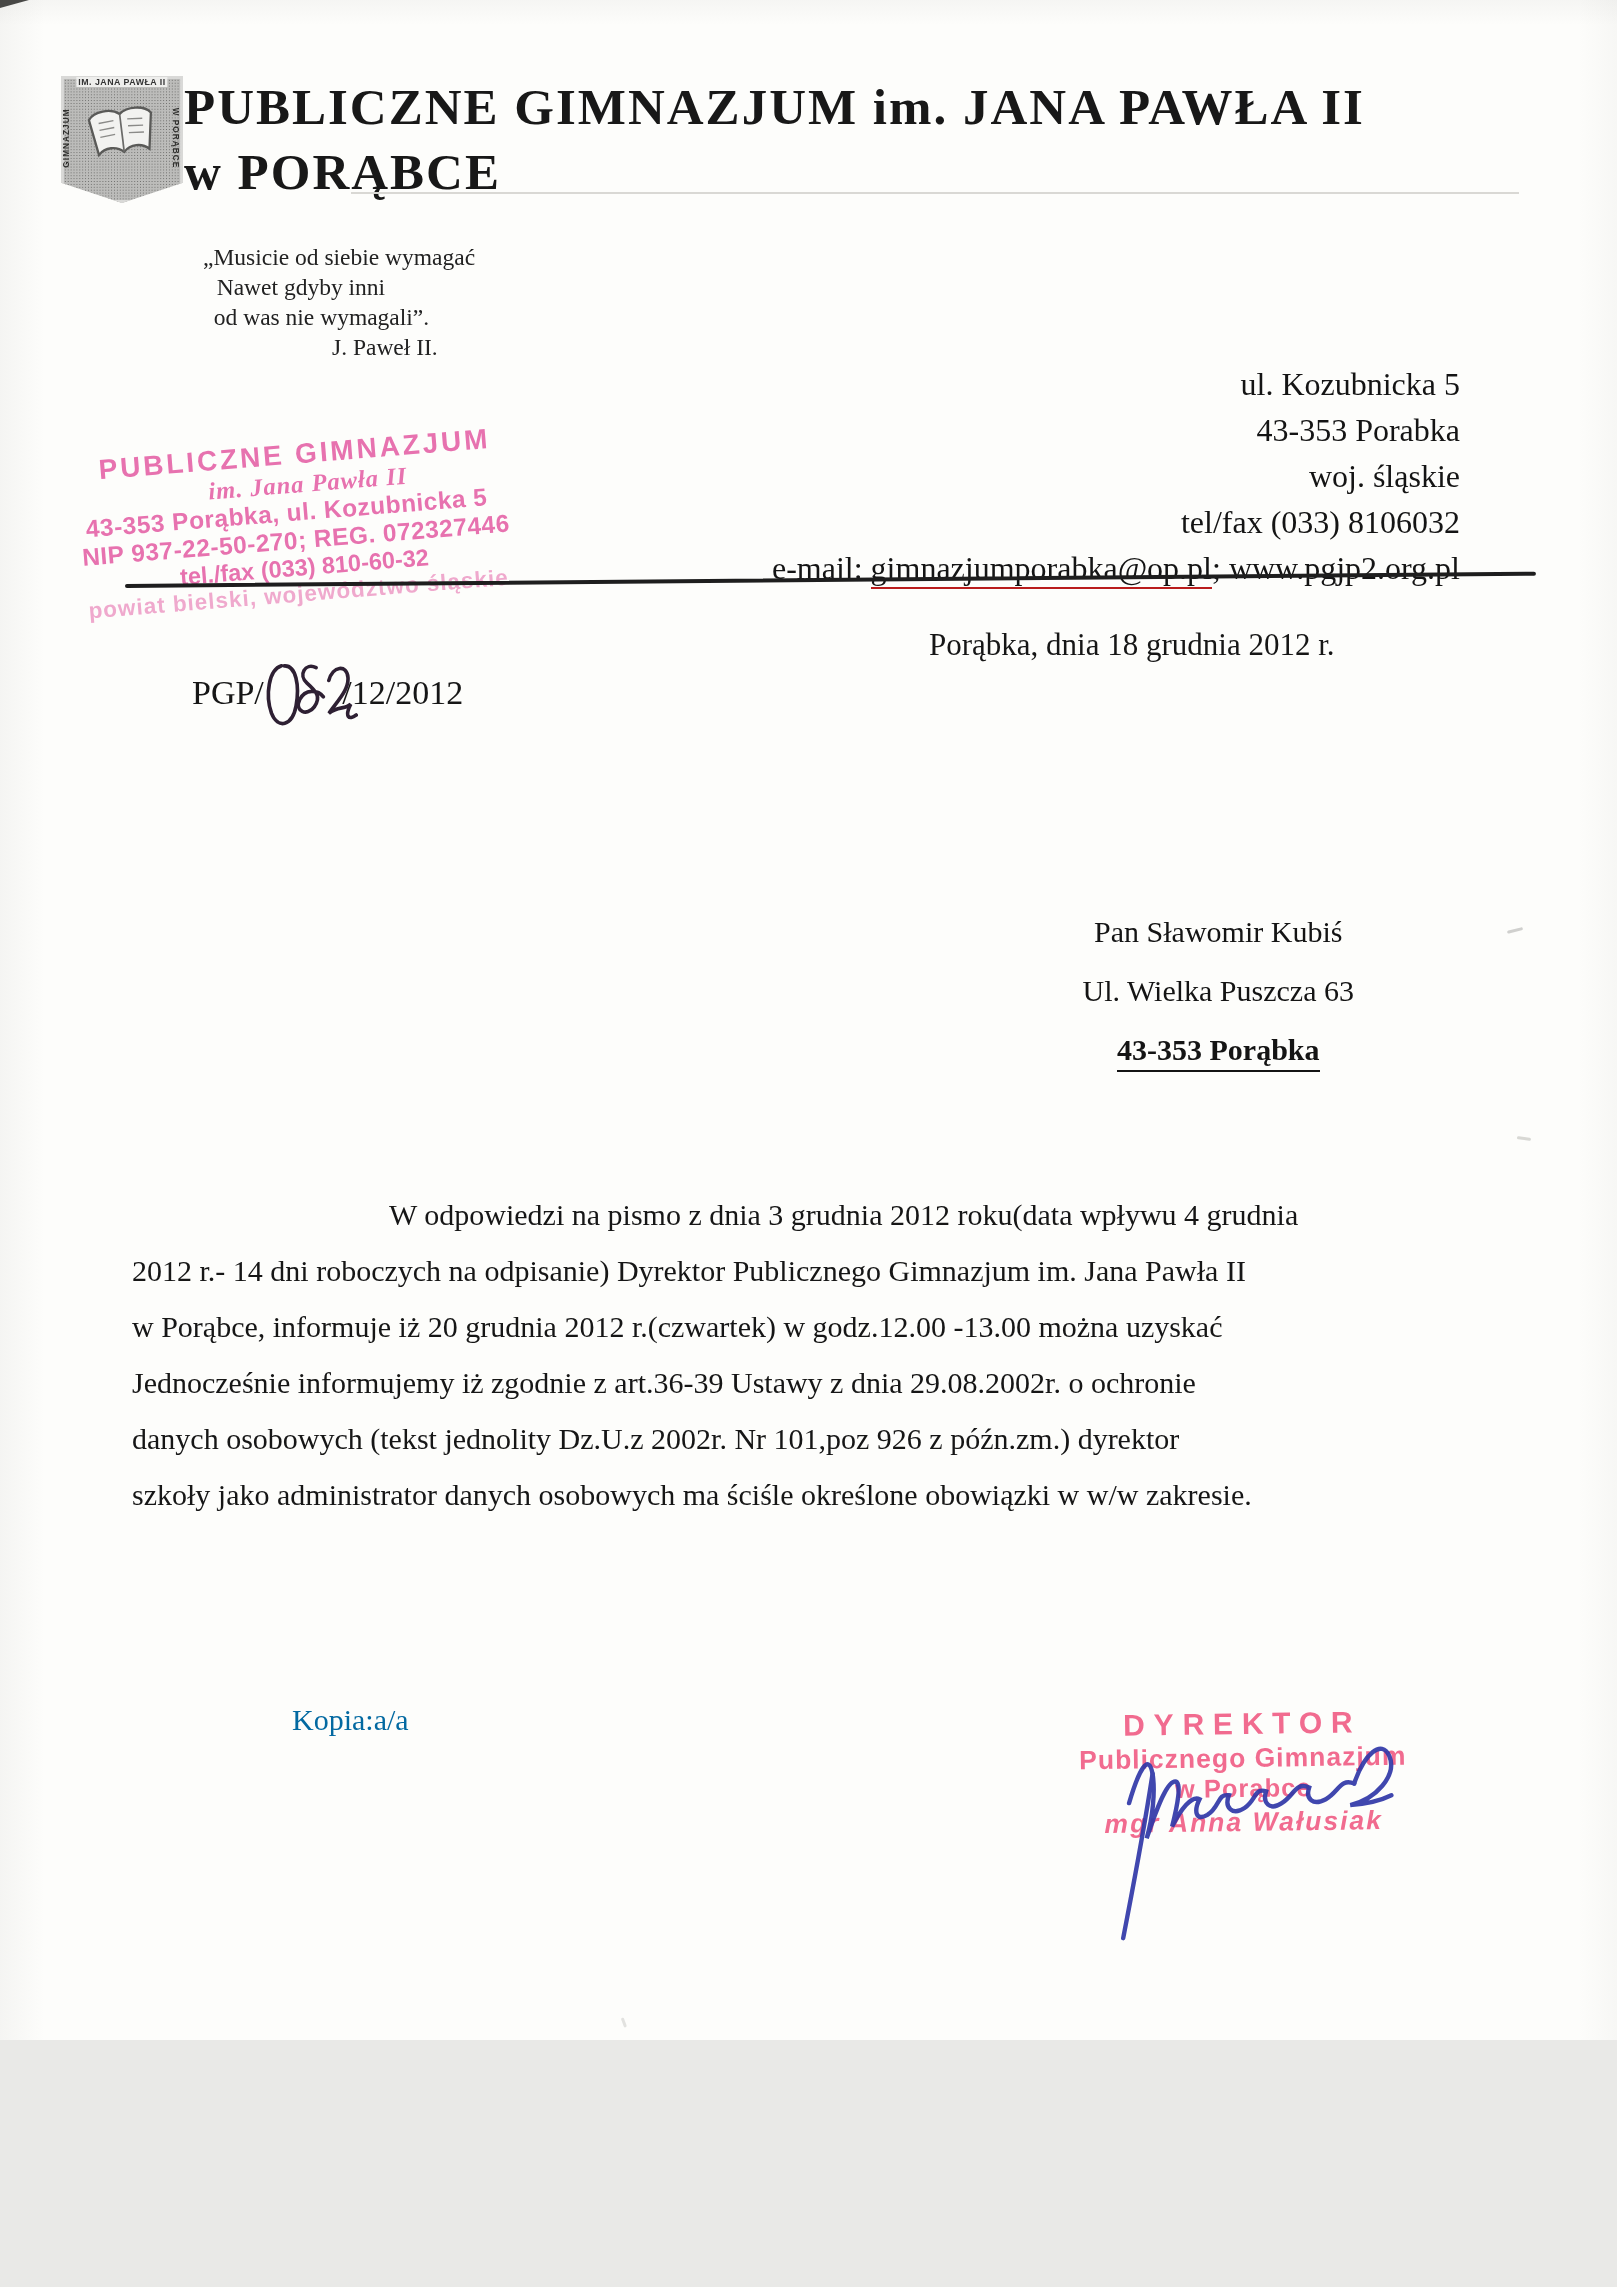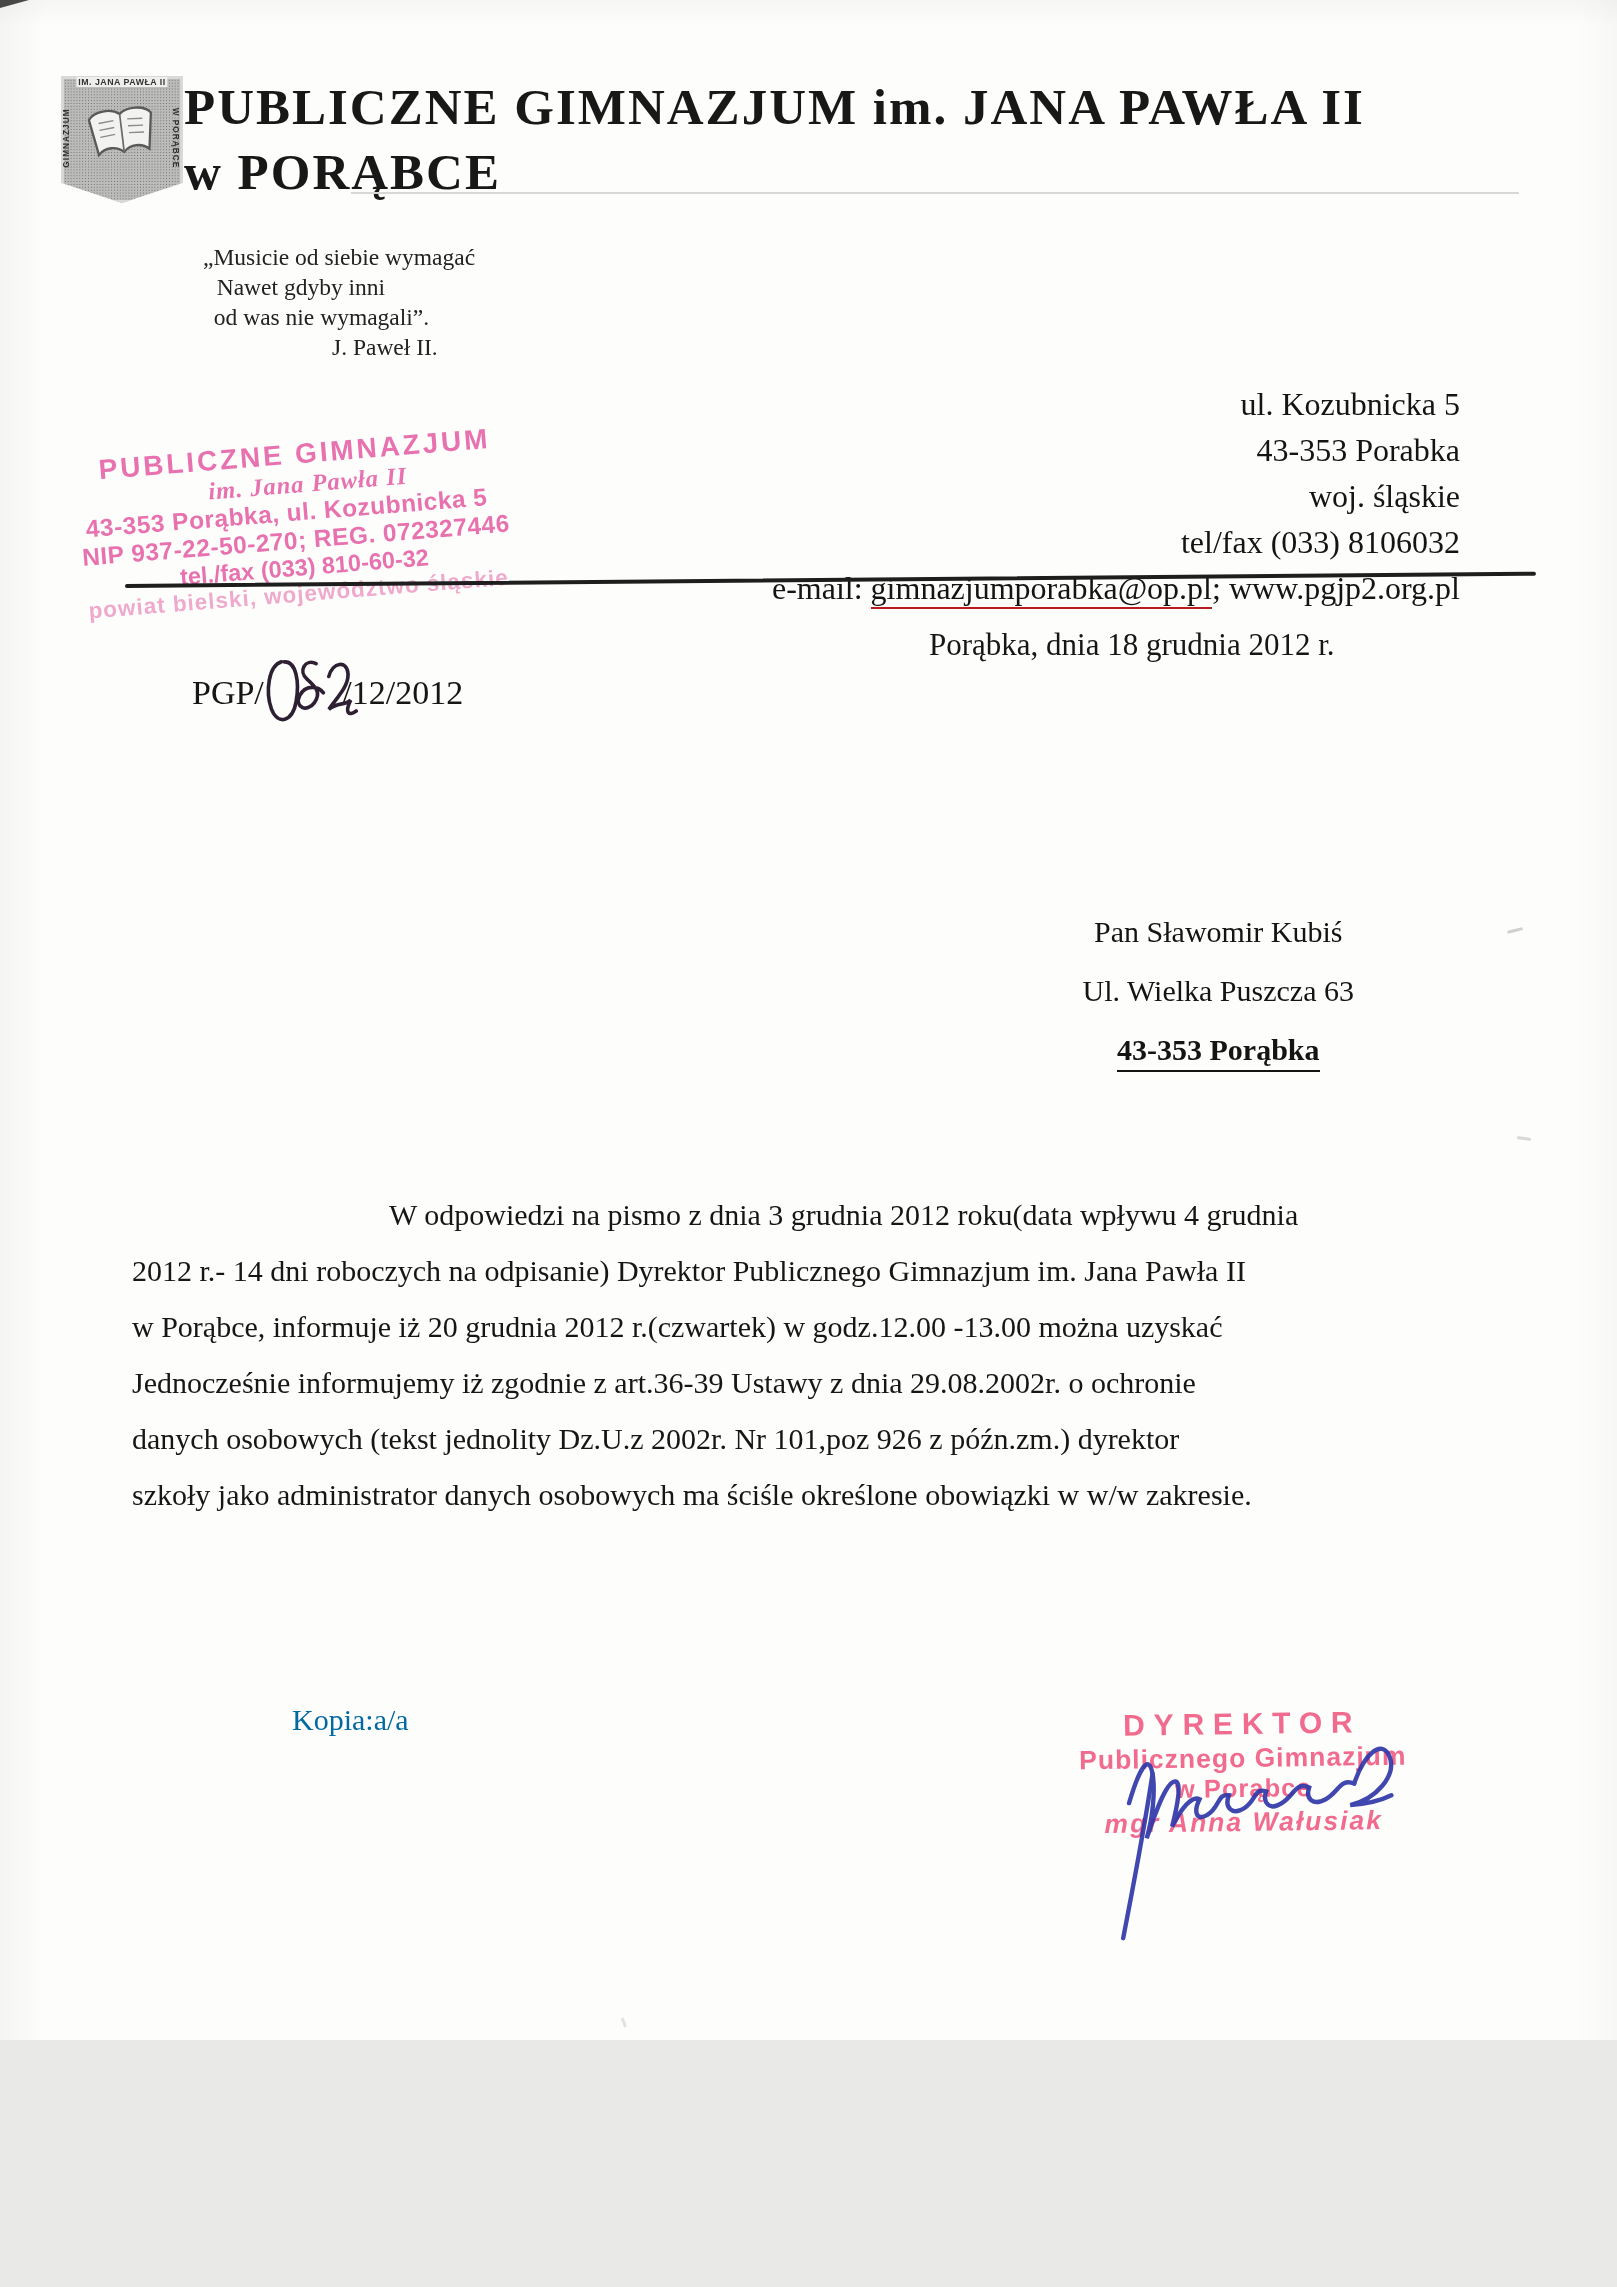--- a/index.html
+++ b/index.html
@@ -51,29 +51,29 @@
     font-family:"Liberation Sans", sans-serif; font-weight:bold; color:#e45fa5;
     opacity:.88; pointer-events:none; }
   .addr-stamp .s1 { font-size:28px; letter-spacing:2.9px; margin-left:17.6px; }
   .addr-stamp .s2 { font-size:24.5px; font-style:italic; font-family:"Liberation Serif", serif; margin-left:125px; letter-spacing:1px; }
   .addr-stamp .s3 { font-size:24.5px; margin-left:0; letter-spacing:0.5px; }
   .addr-stamp .s4 { font-size:24.5px; margin-left:-5.9px; letter-spacing:0.5px; }
   .addr-stamp .s5 { font-size:23.5px; margin-left:90px; }
   .addr-stamp .s6 { font-size:22.5px; margin-left:-3.9px; opacity:.6; letter-spacing:1px; }
 
   
-  .contact { right:157px; top:361px; text-align:right; font-size:32px; line-height:46px; color:#141414;margin-top:20px; }
+  .contact { right:157px; top:361px; text-align:right; font-size:32px; line-height:46px; color:#141414; }
   .contact .email { border-bottom:2px solid #b91c1c; padding-bottom:1px; }
 
   .divider { left:125px; top:584px; width:1411px; height:3.9px; background:#1e1e1e;
     transform:rotate(-0.5deg); transform-origin:left center; border-radius:2px; }
 
   .dateline { left:929px; top:627px; font-size:31px; color:#161616; }
 
-  .refline { left:192px; top:674px; font-size:34px; color:#161616; display:flex; align-items:flex-start; }
+  .refline { left:192px; top:674px; font-size:34px; color:#161616; display:flex; align-items:flex-end; }
   .ref-hand { width:102px; height:84px; margin:-21.6px -15.7px -29px -7.8px; position:relative; top:-3.9px; }
 
   
   .recipient { right:263px; top:902px; text-align:center; font-size:30px; line-height:59px; color:#141414; }
   .recipient .r3 { font-weight:bold; border-bottom:2.9px solid #141414; padding-bottom:2px; display:inline-block; line-height:37px; }
 
   
   .body-text { left:132px; top:1198px; width:1372px; font-size:30px; color:#161616; }
   .body-line { height:56px; white-space:nowrap; }
   .body-line.first { text-indent:257px; }

